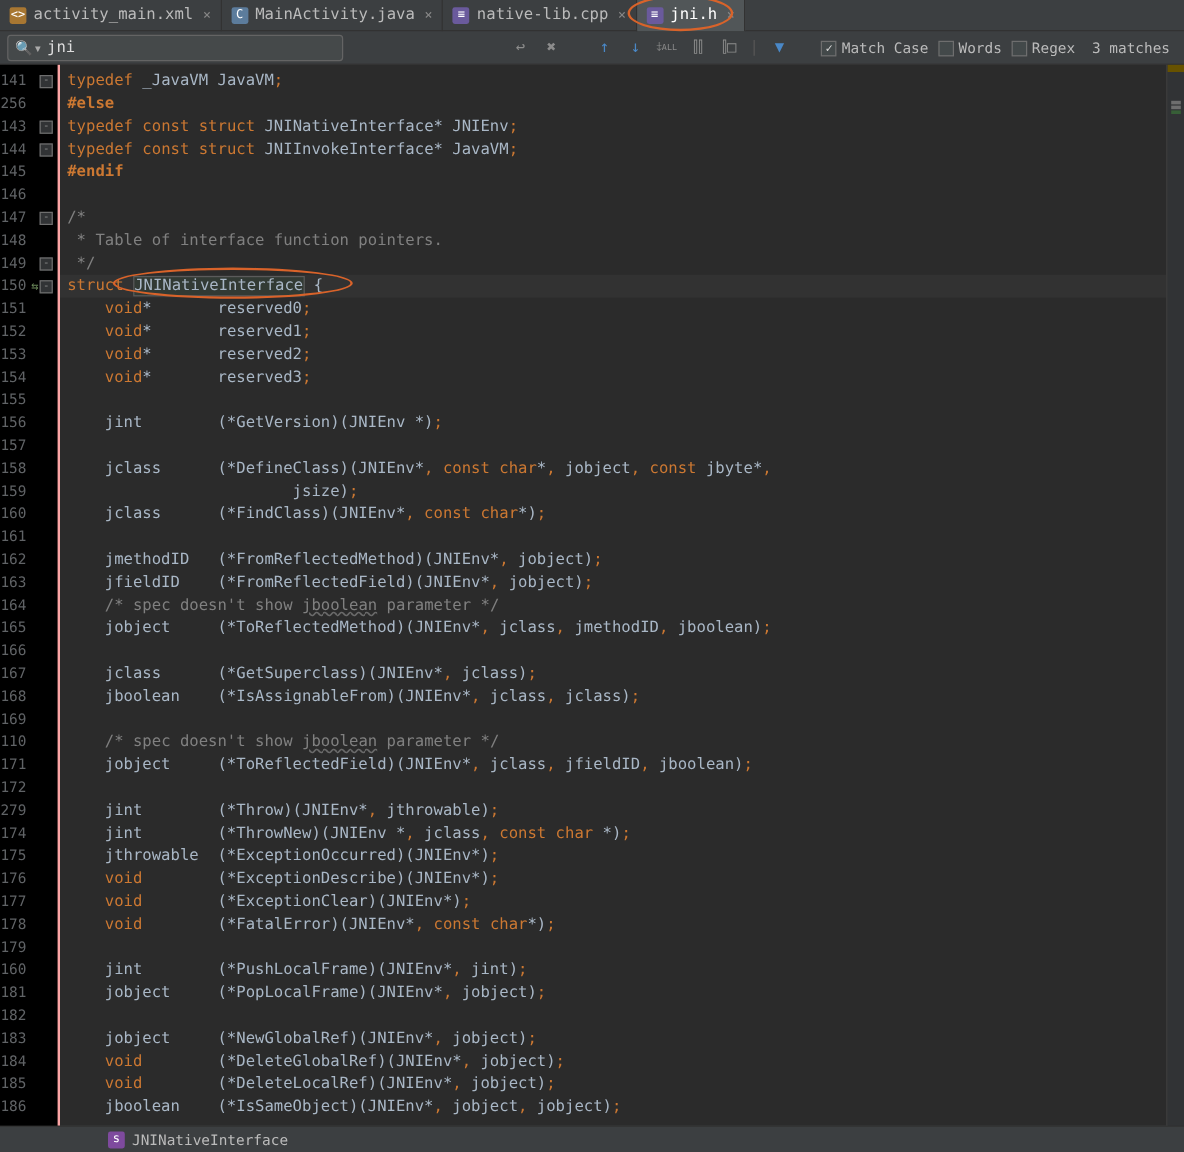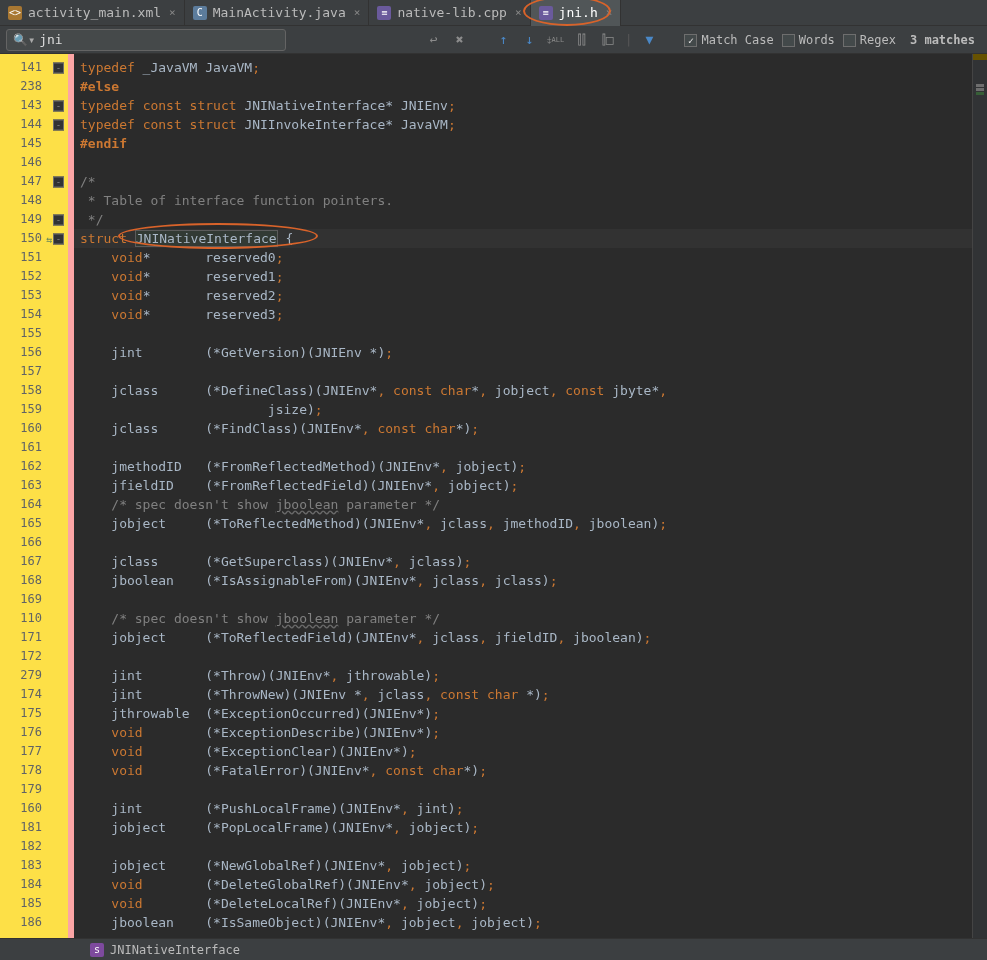--- a/index.html
+++ b/index.html
@@ -47,26 +47,26 @@
   .search-left span.q { color: #dddddd; }
   .sb-ico { color: #8c8c8c; cursor: pointer; display: inline-flex;
     align-items: center; justify-content: center;
     width: 18px; height: 18px; font-size: 13px;
   }
   .sb-ico.blue { color: #4a88c7; }
   .cb { display: flex; align-items: flex-end; gap: 4px; color: #bbbbbb; font-size: 12px;}
   .cb .box { width: 13px; height: 13px; border: 1px solid #6e6e6e; background: #43494a;
     display: inline-flex; align-items: center; justify-content: center; font-size: 10px;}
   .cb.checked .box::after { content: "✓"; color: #dddddd; }
-  .matches { color: #bbbbbb; font-size: 12px; margin-left: 6px; margin-right: 6px; font-weight: bold;}
+  .matches { color: #bbbbbb; font-size: 12px; margin-left: 6px; margin-right: 6px;}
   .editor { display: flex; height: calc(960px - 26px - 28px - 22px); }
   .gutter {
-    width: 74px; background: #fde047; color: #606366;
+    width: 50px; background: #000000; color: #606366;
     text-align: right; padding: 4px 0; font-size: 12px;
-    border-right: 6px solid #fca5a5; position: relative;
+    border-right: 2px solid #fca5a5; position: relative;
   }
   .gutter .ln { height: 19px; line-height: 19px; padding-right: 26px; position: relative;}
   .gutter .fold {
     position: absolute; right: 4px; top: 50%; transform: translateY(-50%);
     width: 11px; height: 11px; border: 1px solid #6e6e6e;
     color: #888; font-size: 9px; line-height: 9px; text-align: center;
     background: #313335;
   }
   .gutter .play {
     position: absolute; right: 16px; top: 50%; transform: translateY(-50%);
@@ -155,21 +155,21 @@
   <label class="cb">
       <span class="box"></span>
       <span>Regex</span>
     </label>
   <span class="matches">3 matches</span>
 </div>
 
 <div class="editor">
   <div class="gutter" id="gutter">
       <div class="ln">141<span class="fold">-</span></div>
-      <div class="ln">238</div>
+      <div class="ln">256</div>
       <div class="ln">143<span class="fold">-</span></div>
       <div class="ln">144<span class="fold">-</span></div>
       <div class="ln">145</div>
       <div class="ln">146</div>
       <div class="ln">147<span class="fold">-</span></div>
       <div class="ln">148</div>
       <div class="ln">149<span class="fold">-</span></div>
       <div class="ln">150<span class="fold">-</span><span class="play">⇆</span></div>
       <div class="ln">151</div>
       <div class="ln">152</div>

